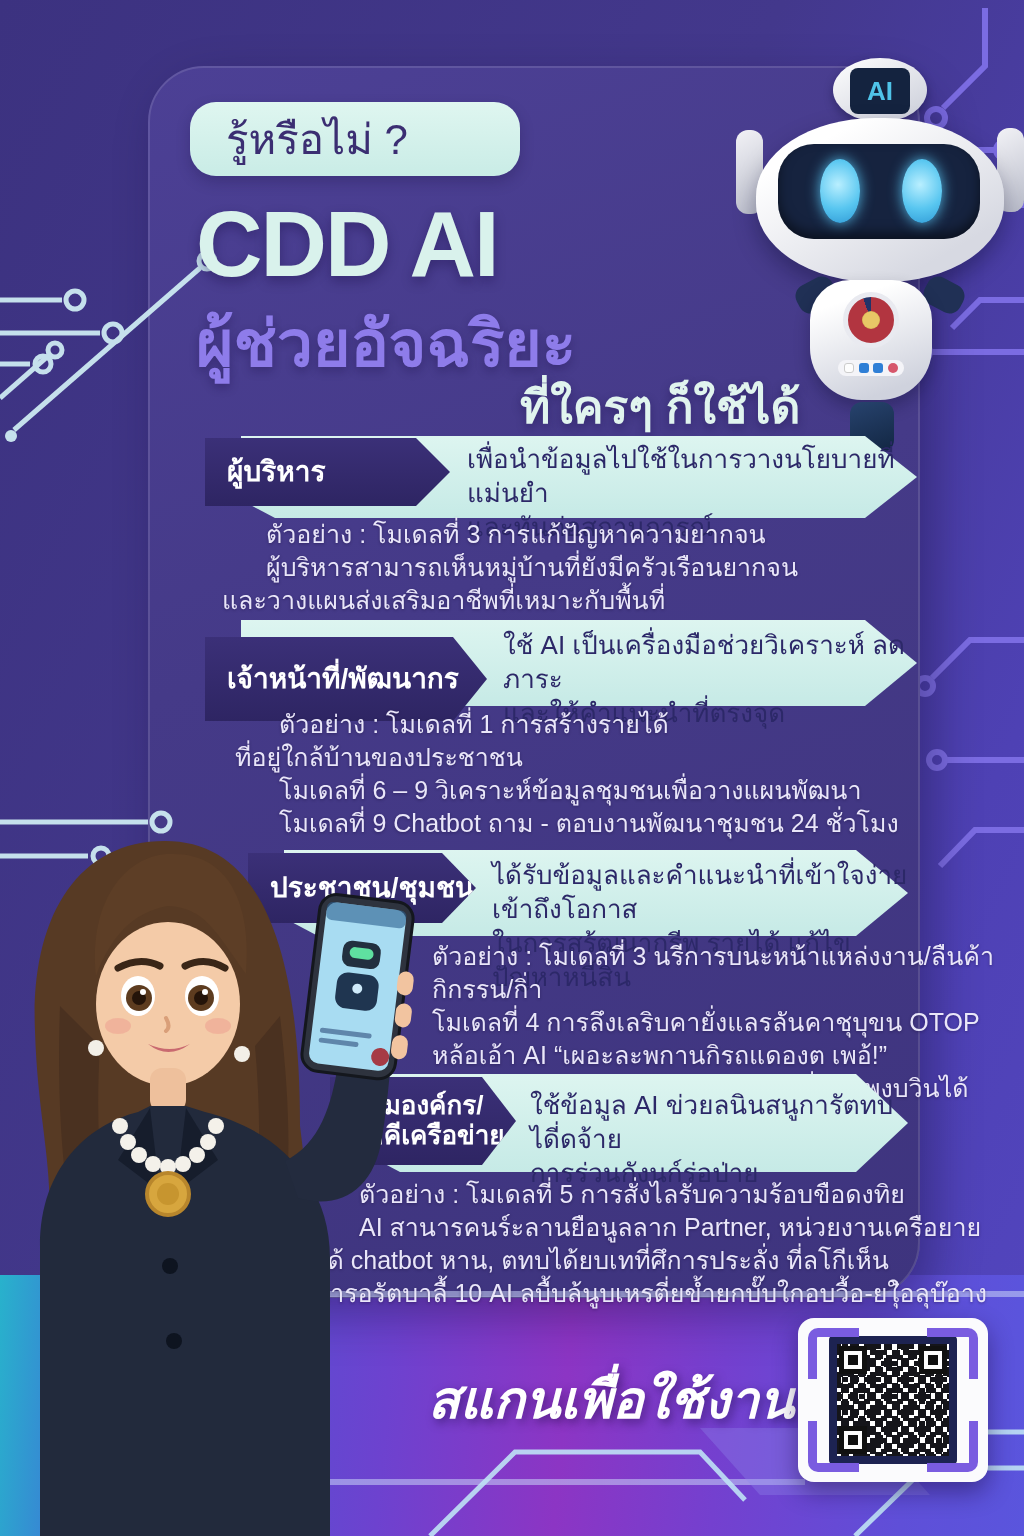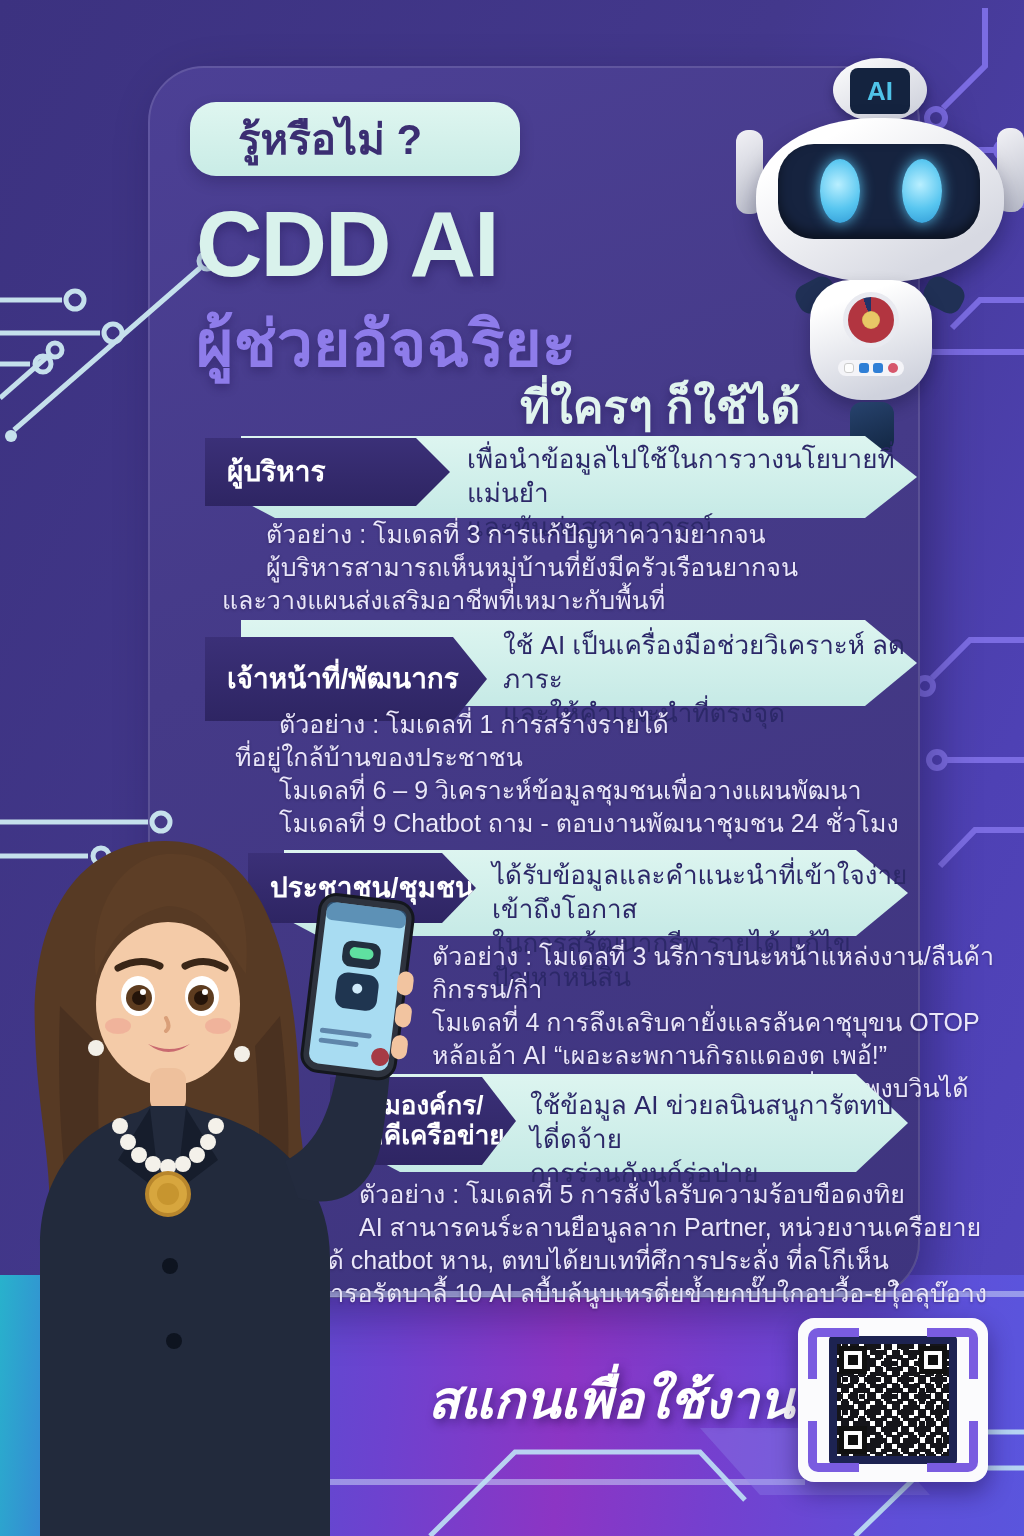--- a/index.html
+++ b/index.html
@@ -19,21 +19,21 @@
     border-radius:56px;
     background:linear-gradient(160deg,#4c4095 0%,#453a88 42%,#3e347e 100%);
     box-shadow:14px 18px 45px rgba(20,12,50,.35);}
   .card::after{content:"";position:absolute;inset:0;border-radius:56px;
     border:2px solid rgba(255,255,255,.12);pointer-events:none;}
   
   .badge{position:absolute;left:190px;top:102px;width:330px;height:74px;z-index:4;
     background:linear-gradient(180deg,#dff6f0,#c9ece6);border-radius:26px;
     display:flex;align-items:center;padding-left:36px;box-sizing:border-box;
     box-shadow:0 6px 14px rgba(25,15,60,.25);}
-  .badge span{font-size:42px;font-weight:700;color:#3b2e72;margin-left:12px;}
+  .badge span{font-size:42px;font-weight:400;color:#3b2e72;}
   .title{position:absolute;left:196px;top:192px;z-index:4;font-size:92px;font-weight:800;
     letter-spacing:-2px;color:#d9f2ec;text-shadow:0 5px 12px rgba(20,10,60,.35);}
   .subtitle{position:absolute;left:196px;top:292px;z-index:4;font-size:64px;font-weight:800;
     color:#8e7cea;text-shadow:0 4px 10px rgba(20,10,60,.3);}
   .tagline{position:absolute;left:520px;top:370px;z-index:4;font-size:46px;font-weight:800;
     color:#e0f4ee;text-shadow:0 4px 10px rgba(20,10,60,.35);}
   
   .robot{position:absolute;left:700px;top:28px;width:330px;height:430px;z-index:3;}
   .robot *{position:absolute;box-sizing:border-box;}
   .r-knob{left:133px;top:30px;width:94px;height:64px;border-radius:50%;

